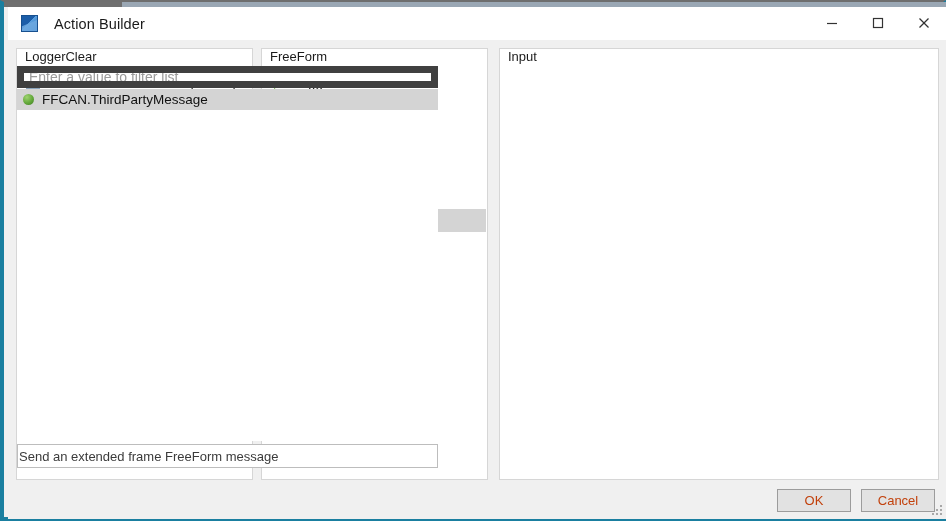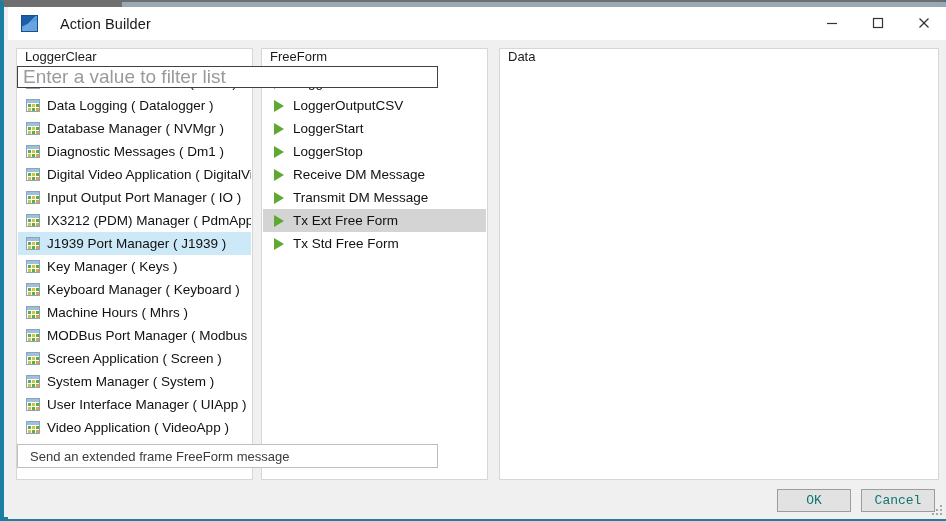--- a/index.html
+++ b/index.html
@@ -55,21 +55,21 @@
   #app-icon::after {
     content: "";
     position: absolute;
     left: -2px; top: 7px;
     width: 22px; height: 12px;
     background: #6fa9e0;
     transform: rotate(-22deg);
     opacity: .85;
   }
   #window-title {
-    margin-left: 22px;
+    margin-left: 16px;
     font-size: 14.5px;
     color: #1a1a1a;
     letter-spacing: .1px;
     text-align: right;
   }
   .winbtn {
     width: 46px; height: 32px;
     display: flex; align-items: center; justify-content: center;
     color: #333;
     font-size: 14px;
@@ -160,24 +160,24 @@
     border-top: 6px solid transparent;
     border-bottom: 6px solid transparent;
     border-left: 10px solid #5fa832;
   }
 
   
   #filter-input {
     position: absolute;
     left: 9px; top: 26px;
     width: 421px; height: 22px;
-    border: 1px solid #404040;
+    border: 7px solid #404040;
     background: #ffffff;
     font-family: "Liberation Sans", sans-serif;
-    font-size: 19px;
+    font-size: 14px;
     color: #111;
     padding: 0 5px;
     outline: none;
   }
   #filter-input::placeholder { color: #9a9a9a; }
 
   #data-list {
     position: absolute;
     left: 9px; top: 49px;
     width: 421px; height: 352px;
@@ -202,34 +202,34 @@
   }
 
   #desc-box {
     position: absolute;
     left: 9px; top: 404px;
     width: 421px; height: 24px;
     border: 1px solid #bdbdbd;
     background: #ffffff;
     display: flex;
     align-items: center;
-    padding-left: 12px;
+    padding-left: 1px;
     font-size: 13px;
     color: #3b3b3b;
   }
 
   
   .dlgbtn {
     position: absolute;
     width: 74px; height: 23px;
     background: #e2e2e2;
     border: 1px solid #9c9c9c;
-    font-family: Liberation Mono, monospace;
+    font-family: Liberation Sans, sans-serif;
     font-size: 13px;
-    color: #0f766e;
+    color: #c2410c;
     display: flex; align-items: center; justify-content: center;
     cursor: default;
   }
   #btn-ok     { left: 769px; top: 449px; }
   #btn-cancel { left: 853px; top: 449px; text-align: center; }
 
   
   #grip { position: absolute; right: 3px; bottom: 2px; width: 12px; height: 12px; }
   #grip i {
     position: absolute; width: 2px; height: 2px; background: #a8a8a8;
@@ -494,24 +494,30 @@
           </div>
           <div class="act-row">
             <span class="play-icon"></span>
             <span>Tx Std Free Form</span>
           </div>
         </div>
     </div>
     <div class="panel-label" style="left:259px; top:9px;">FreeForm</div>
 
     <div class="panel" id="panel-data"></div>
-    <div class="panel-label" style="left:497px; top:9px;">Data</div>
+    <div class="panel-label" style="left:497px; top:9px;">Input</div>
 
     <input id="filter-input" type="text" placeholder="Enter a value to filter list" style="">
 
+    <div id="data-list">
+        <div class="data-row selected">
+          <span class="sphere-icon"></span>
+          <span>FFCAN.ThirdPartyMessage</span>
+        </div>
+      </div>
 
     <div id="desc-box">
       <span>Send an extended frame FreeForm message</span>
     </div>
 
     <div class="dlgbtn" id="btn-ok">OK</div>
     <div class="dlgbtn" id="btn-cancel">Cancel</div>
 
     <div id="grip">
       <i style="left:8px;top:0px;"></i>

